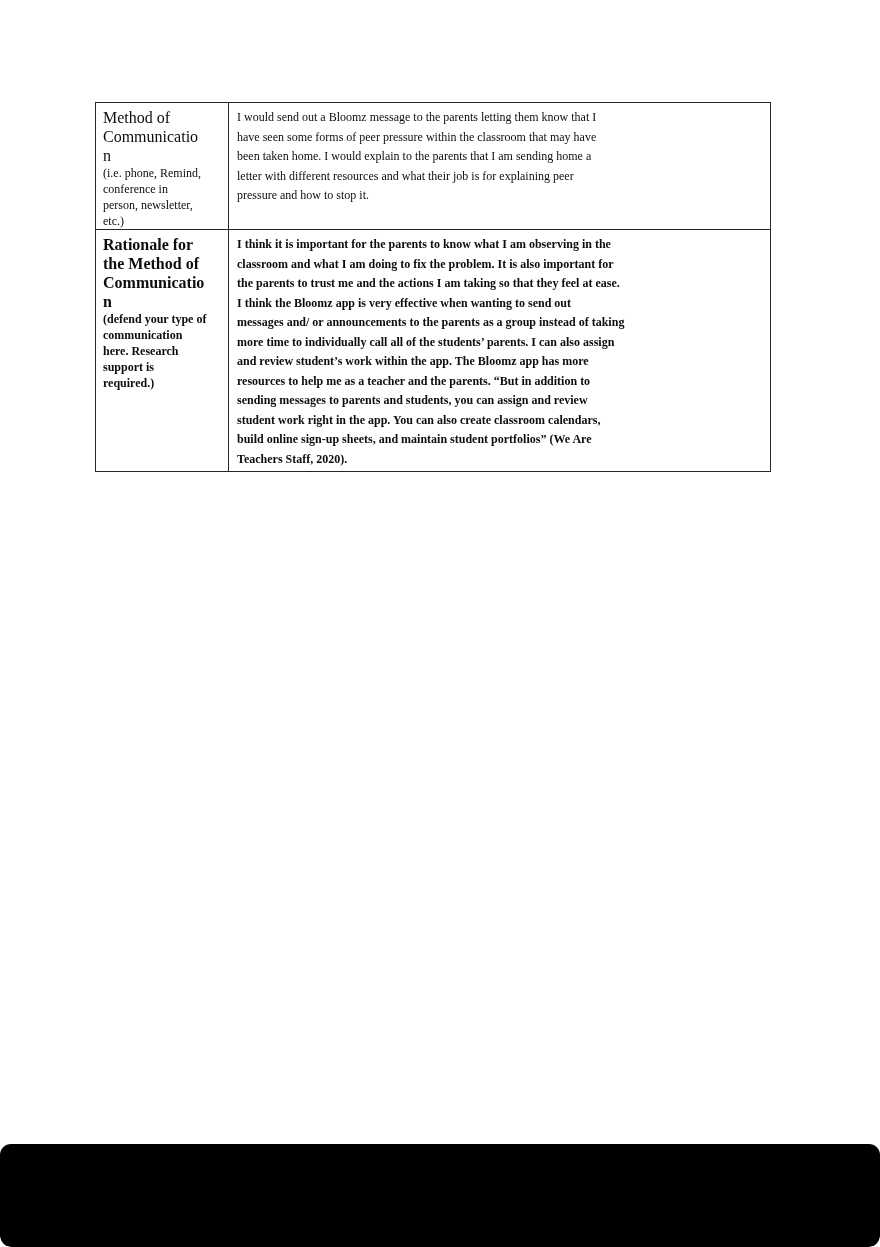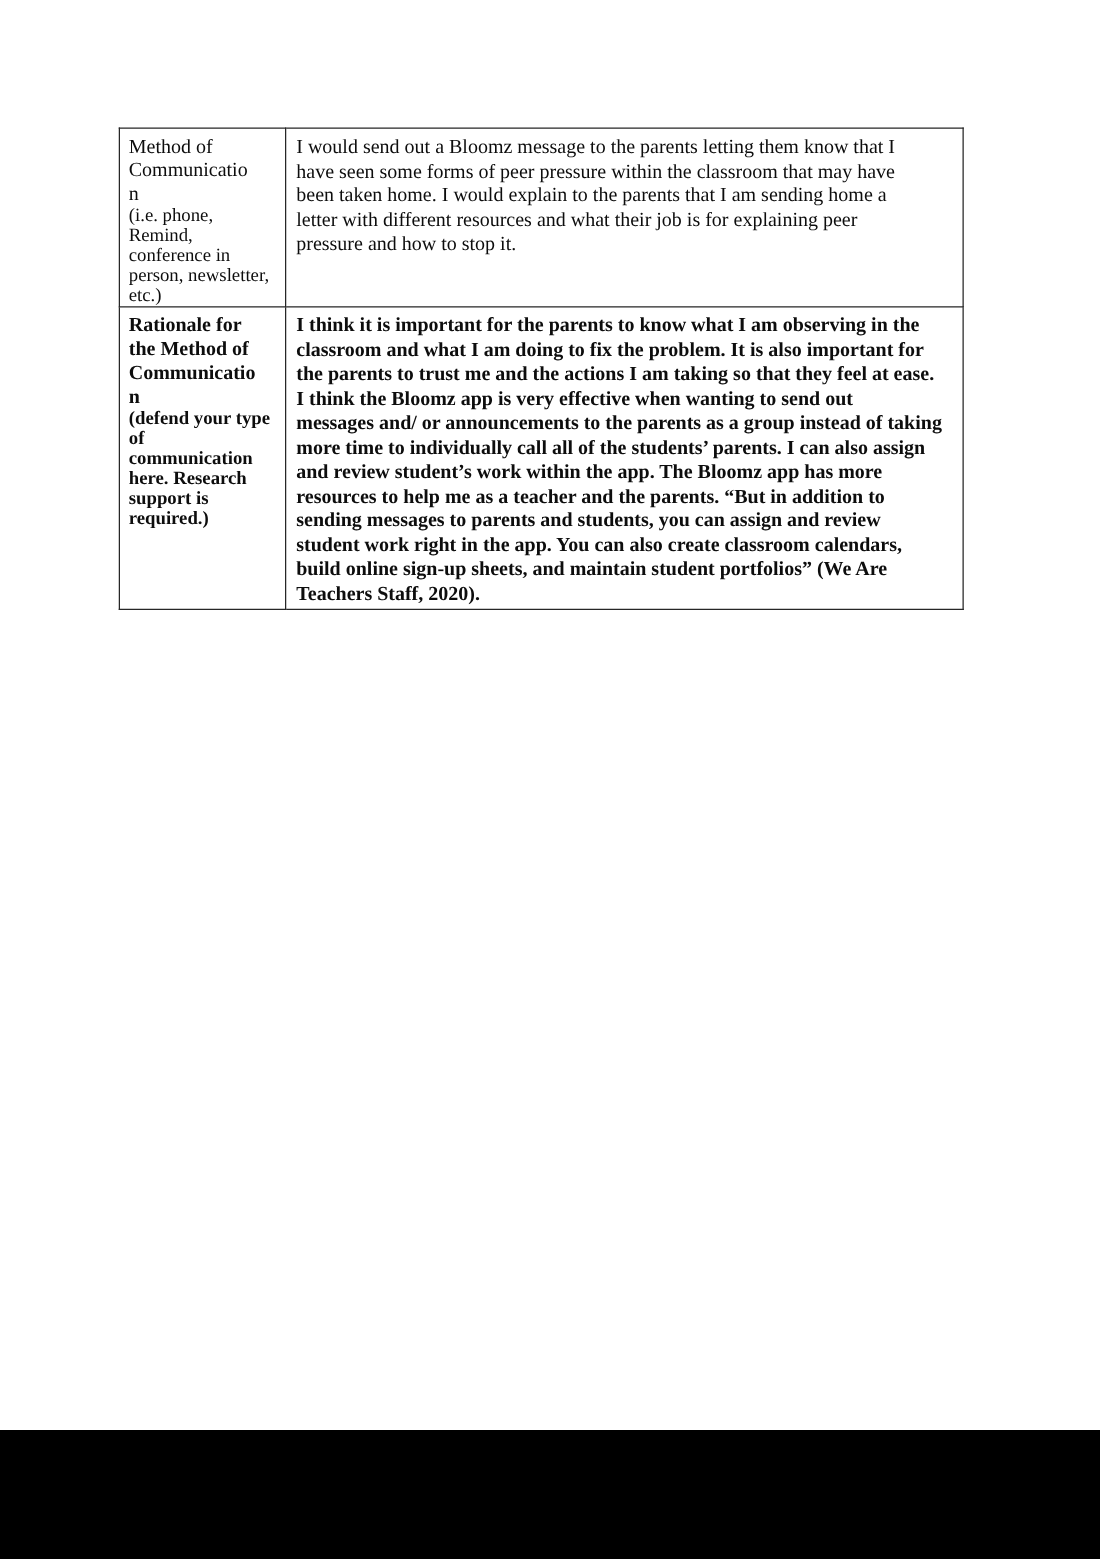--- a/index.html
+++ b/index.html
@@ -1,15 +1,15 @@
 <!DOCTYPE html>
 <html><head>
 <meta charset="utf-8">
 <style>
-  * { margin: 0; padding: 0; box-sizing: border-box; }
+  * { margin: 0; padding: 0; box-sizing: border-box; border-radius: 11px; }
   html, body { background: #ffffff; }
   .canvas {
     position: relative;
     width: 880px;
     height: 1247px;
     background: #ffffff;
     overflow: hidden;
     font-family: "Liberation Serif", "DejaVu Serif", serif;
     color: #0d0d0d;
   }
@@ -34,26 +34,26 @@
     padding: 5px 4px 0 8px;
   }
   .row-1 { height: 127px; }
   .row-2 { height: 242px; font-weight: bold; }
   .label {
     font-size: 16px;
     line-height: 19px;
     white-space: pre-line;
   }
   .sublabel {
-    font-size: 15px;
+    font-size: 12px;
     line-height: 16px;
     white-space: pre-line;
   }
   .body-text {
-    font-size: 16px;
+    font-size: 12px;
     line-height: 19.5px;
     white-space: pre-line;
   }
   .bottom-bar {
     position: absolute;
     left: 0;
     top: 1144px;
     width: 880px;
     height: 103px;
     background: #000000;

